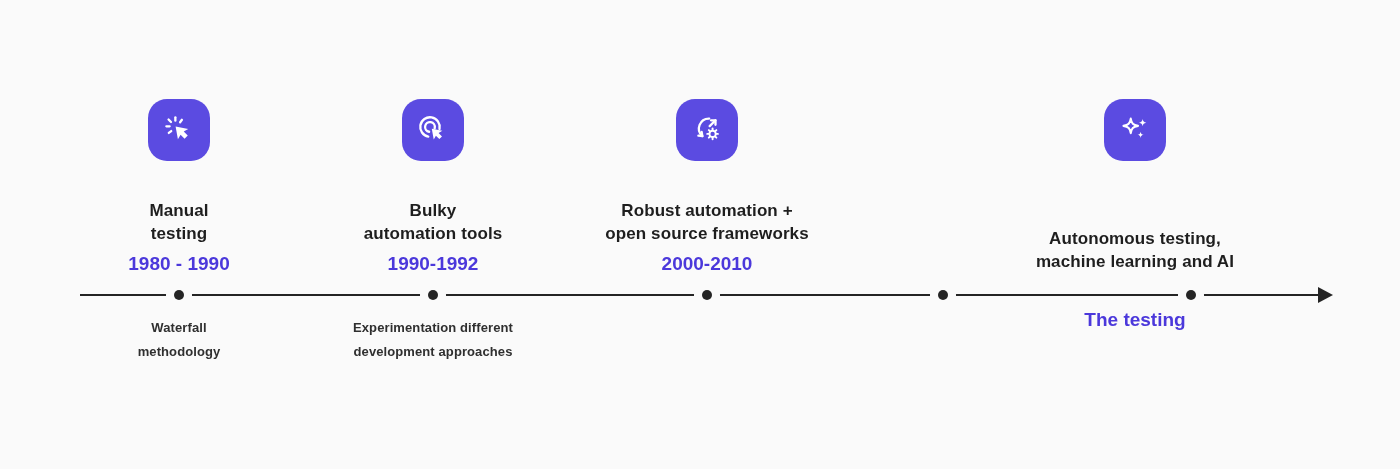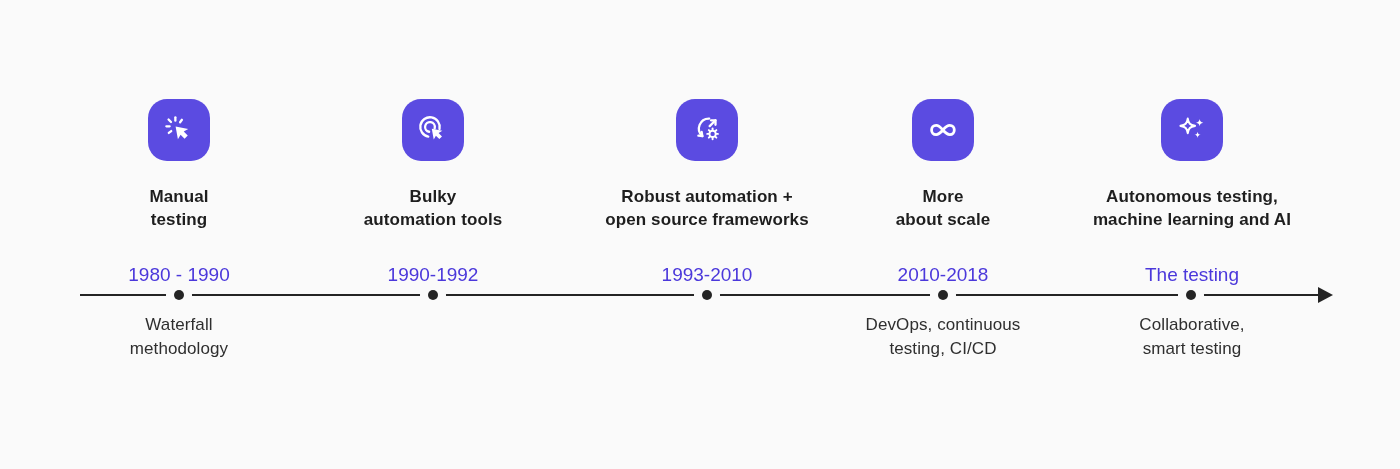--- a/index.html
+++ b/index.html
@@ -16,35 +16,35 @@
   body{font-family:"Liberation Sans","DejaVu Sans",sans-serif;}
   .canvas{
     position:relative;width:1400px;height:469px;background:var(--bg);overflow:hidden;
   }
   
   .item{position:absolute;top:99px;display:flex;flex-direction:column;align-items:center;text-align:center;}
   .item-0{left:59px;width:240px;}
   .item-1{left:283px;width:300px;align-items:center;}
   .item-2{left:557px;width:300px;justify-content:space-between;}
   .item-3{left:813px;width:260px;}
-  .item-4{left:1032px;width:320px;}
+  .item-4{left:975px;width:320px;gap:28px;}
   .icon-badge{
     width:62px;height:62px;border-radius:19px;background:var(--icon-bg);
     display:flex;align-items:center;justify-content:center;flex:0 0 auto;
   }
   .icon-badge svg{display:block;}
   .title{
-    margin-top:24px;height:46px;font-size:17px;font-weight:700;line-height:23px;
+    margin-top:38px;height:46px;font-size:17px;font-weight:700;line-height:23px;
     color:var(--title-text);white-space:pre-line;letter-spacing:.1px;
   }
   .date{
-    margin-top:32px;font-size:19px;line-height:24px;font-weight:400;color:var(--date-text);
+    margin-top:7px;font-size:19px;line-height:24px;font-weight:700;color:var(--date-text);
   }
   .desc{
-    margin-top:26px;font-size:17px;line-height:24px;font-weight:400;
+    margin-top:40px;font-size:13px;line-height:24px;font-weight:700;
     color:var(--desc-text);white-space:pre-line;letter-spacing:.1px;
   }
   
   .tl-line{position:absolute;left:80px;top:294px;width:1240px;height:2px;background:var(--line);}
   .tl-arrow{
     position:absolute;left:1318px;top:287px;width:0;height:0;
     border-top:8px solid transparent;border-bottom:8px solid transparent;
     border-left:15px solid var(--line);
   }
   .tl-dot{
@@ -91,20 +91,22 @@
     <div class="icon-badge">
       <svg width="34" height="34" viewBox="0 0 28 28">
         <circle cx="11.5" cy="11.5" r="8" fill="none" stroke="#fff" stroke-width="1.9" stroke-linecap="round" stroke-dasharray="37.7 12.6" transform="rotate(100 11.5 11.5)"></circle>
         <circle cx="11.5" cy="11.5" r="4" fill="none" stroke="#fff" stroke-width="1.9" stroke-linecap="round" stroke-dasharray="18.85 6.28" transform="rotate(100 11.5 11.5)"></circle>
         <path fill="#fff" d="M13 13 L14.6 21.8 L16.4 18.7 L19.2 21.5 L21.4 19.3 L18.6 16.5 L21.7 14.7 Z"></path>
       </svg>
     </div>
     <div class="title">Bulky
 automation tools</div>
     <div class="date">1990-1992</div>
+    <div class="desc">Experimentation different
+development approaches</div>
   </div>
 
   <div class="item item-2">
     <div class="icon-badge">
       <svg width="34" height="34" viewBox="0 0 28 28">
         <g fill="none" stroke="#fff" stroke-width="1.9" stroke-linecap="round" stroke-linejoin="round">
           <path d="M15.8 4.6 A8.2 8.2 0 0 0 10.2 19"></path>
           <path d="M10.2 19 L6.9 18.6 M10.2 19 L9.6 15.5"></path>
           <path d="M16.2 10.8 L21 6"></path>
           <path d="M17.3 6 L21 6 L21 9.7"></path>
@@ -117,44 +119,30 @@
           <line x1="16.34" y1="19.46" x2="15.49" y2="20.31"></line>
           <line x1="15.4" y1="17.2" x2="14.2" y2="17.2"></line>
           <line x1="16.34" y1="14.94" x2="15.49" y2="14.09"></line>
           <line x1="18.6" y1="14.0" x2="18.6" y2="12.8"></line>
           <line x1="20.86" y1="14.94" x2="21.71" y2="14.09"></line>
         </g>
       </svg>
     </div>
     <div class="title">Robust automation +
 open source frameworks</div>
-    <div class="date">1993-2010</div>
+    <div class="date">2000-2010</div>
   </div>
 
-  <div class="item item-3">
-    <div class="icon-badge">
-      <svg width="34" height="34" viewBox="0 0 28 28">
-        <path fill="none" stroke="#fff" stroke-width="2.3" stroke-linecap="round" d="M13.9 14 C12 11.7 10.6 10.2 8.4 10.2 C5.9 10.2 4.6 12 4.6 14 C4.6 16 5.9 17.8 8.4 17.8 C10.6 17.8 12 16.3 13.9 14 C15.9 11.7 17.3 10.2 19.5 10.2 C22 10.2 23.3 12 23.3 14 C23.3 16 22 17.8 19.5 17.8 C17.3 17.8 15.9 16.3 13.9 14 Z"></path>
-      </svg>
-    </div>
-    <div class="title">More
-about scale</div>
-    <div class="date">2010-2018</div>
-    <div class="desc">DevOps, continuous
-testing, CI/CD</div>
-  </div>
 
   <div class="item item-4">
     <div class="icon-badge">
       <svg width="34" height="34" viewBox="0 0 28 28">
         <path fill="none" stroke="#fff" stroke-width="1.7" stroke-linejoin="round" d="M10.5 4.6 C11.15 8.7 12.4 9.95 16.5 10.6 C12.4 11.25 11.15 12.5 10.5 16.6 C9.85 12.5 8.6 11.25 4.5 10.6 C8.6 9.95 9.85 8.7 10.5 4.6 Z"></path>
         <path fill="#fff" d="M20.3 5.0 C20.64 7.0 21.3 7.66 23.3 8.0 C21.3 8.34 20.64 9.0 20.3 11.0 C19.96 9.0 19.3 8.34 17.3 8.0 C19.3 7.66 19.96 7.0 20.3 5.0 Z"></path>
         <path fill="#fff" d="M18.6 15.4 C18.9 17.1 19.45 17.65 21.15 17.95 C19.45 18.25 18.9 18.8 18.6 20.5 C18.3 18.8 17.75 18.25 16.05 17.95 C17.75 17.65 18.3 17.1 18.6 15.4 Z"></path>
       </svg>
     </div>
     <div class="title">Autonomous testing,
 machine learning and AI</div>
     <div class="date">The testing</div>
-    <div class="desc">Collaborative,
-smart testing</div>
   </div>
 
 </div>
 
 </body></html>

